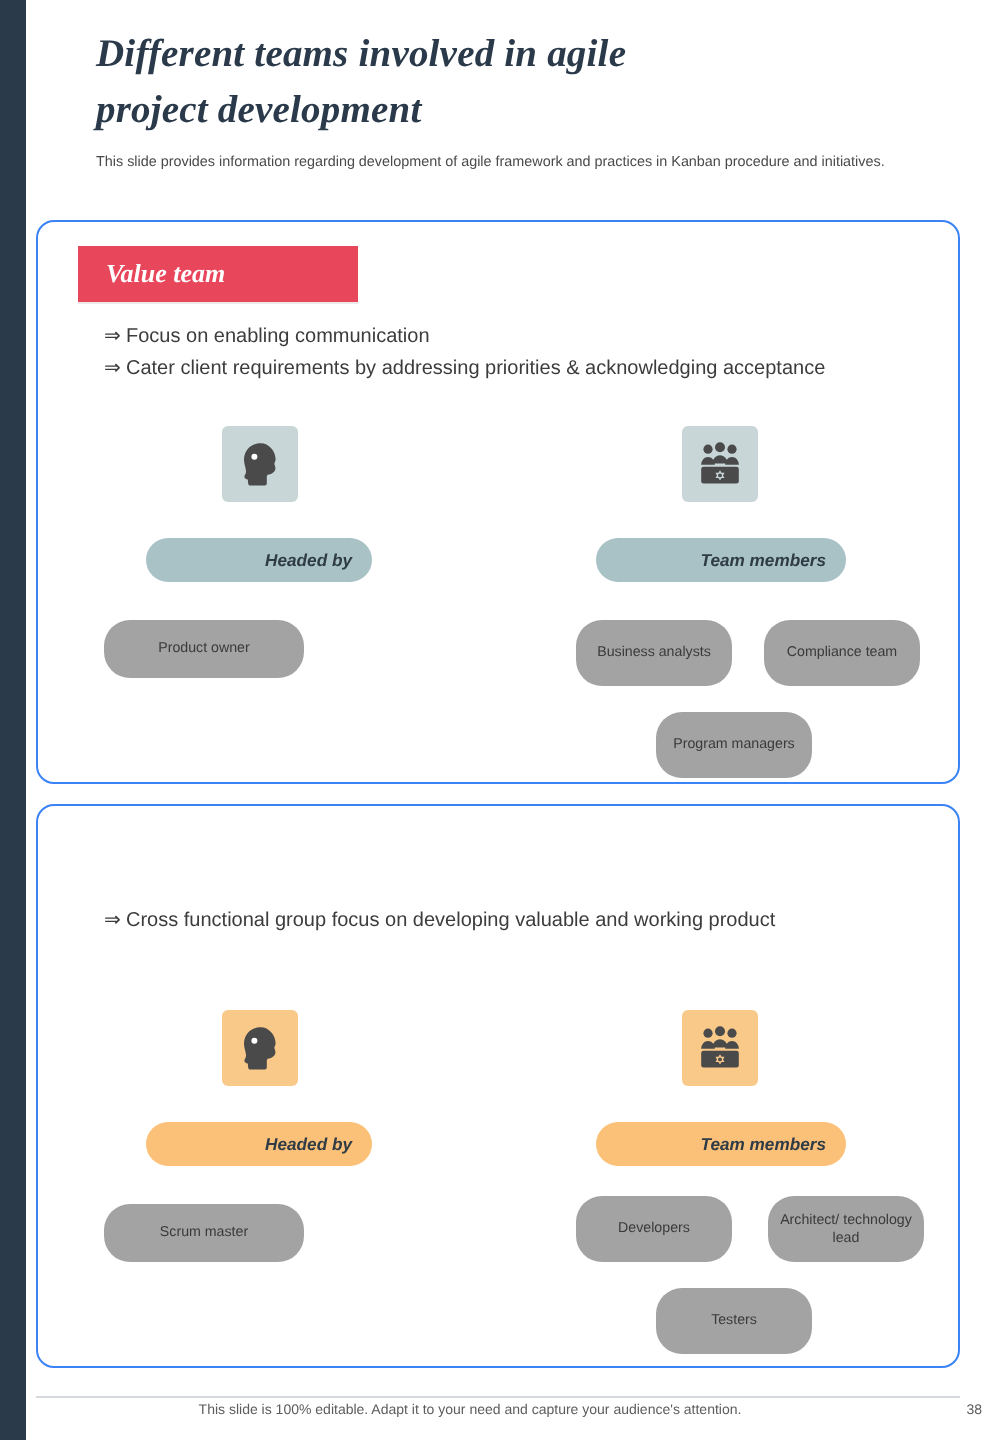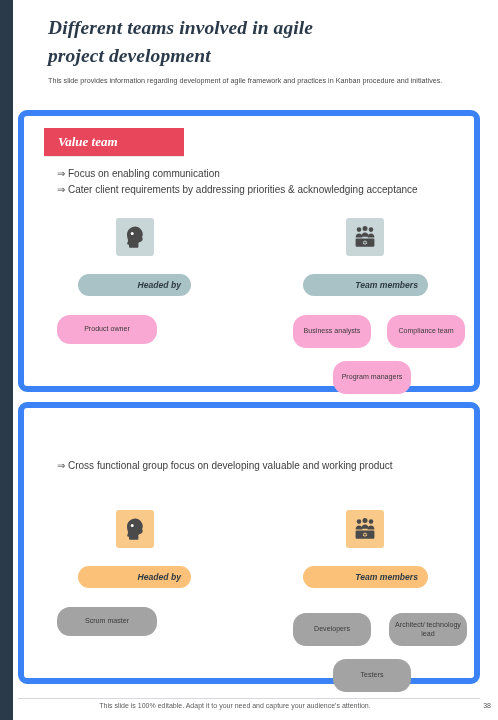--- a/index.html
+++ b/index.html
@@ -43,21 +43,21 @@
     color: #4a4a4a;
     line-height: 1.45;
     max-width: 400px;
   }
 
   
   .card {
     position: absolute;
     left: 18px;
     width: 462px;
-    border: 6px solid #3b82f6;
+    border: 1px solid #3b82f6;
     border-radius: 9px;
     background: #ffffff;
   }
   #card-value { top: 110px; height: 282px; }
   #card-delivery { top: 402px; height: 282px; }
 
   .ribbon {
     position: absolute;
     left: 20px;
     top: 12px;
@@ -112,21 +112,21 @@
     padding: 7px 6px;
     line-height: 1.25;
     display: flex;
     align-items: center;
     justify-content: center;
   }
 
   
   .v-iconbg { background: #c9d6d8; }
   .v-pill { background: #a9c2c6; }
-  .v-sub { background: #f9a8d4; }
+  .v-sub { background: #a3a3a3; }
 
   
   .d-iconbg { background: #f9c98a; }
   .d-pill { background: #fcc178; }
   .d-sub { background: #a3a3a3; }
 
   
   .footer-line {
     position: absolute;
     left: 18px; top: 698px;
@@ -240,21 +240,21 @@
         <circle cx="18" cy="4.6" r="2.3" fill="#4a4a4a"></circle>
         <path d="M2.6 12.4c0-2.2 1.5-3.9 3.4-3.9s3.4 1.7 3.4 3.9z" fill="#4a4a4a"></path>
         <path d="M8.2 11.8c0-2.4 1.7-4.2 3.8-4.2s3.8 1.8 3.8 4.2z" fill="#4a4a4a"></path>
         <path d="M14.6 12.4c0-2.2 1.5-3.9 3.4-3.9s3.4 1.7 3.4 3.9z" fill="#4a4a4a"></path>
         <rect x="2.6" y="13.4" width="18.8" height="8.4" rx="1.2" fill="#4a4a4a"></rect>
         <path d="M12 15.1l.75 1.3h1.5l-.75 1.3.75 1.3h-1.5L12 20.3l-.75-1.3h-1.5l.75-1.3-.75-1.3h1.5z" fill="#f9c98a"></path>
         <circle cx="12" cy="17.7" r="0.95" fill="#4a4a4a"></circle>
       </svg>
     </div>
     <div class="pill d-pill" style="width:125px; margin:18px 0 0 23px;">Team members</div>
-    <div style="display:flex; gap:18px; margin-top:25px; padding-left:13px;">
+    <div style="display:flex; gap:18px; margin-top:15px; padding-left:13px;">
       <div class="sub-pill d-sub" style="width:78px; height:33px;">Developers</div>
       <div class="sub-pill d-sub" style="width:78px; height:33px;">Architect/ technology lead</div>
     </div>
     <div class="sub-pill d-sub" style="width:78px; height:33px; margin:13px 0 0 53px;">Testers</div>
   </div>
 </div>
 
 <div class="footer-line"></div>
 <div class="footer-text">This slide is 100% editable. Adapt it to your need and capture your audience's attention.</div>
 <div class="page-num">38</div>

